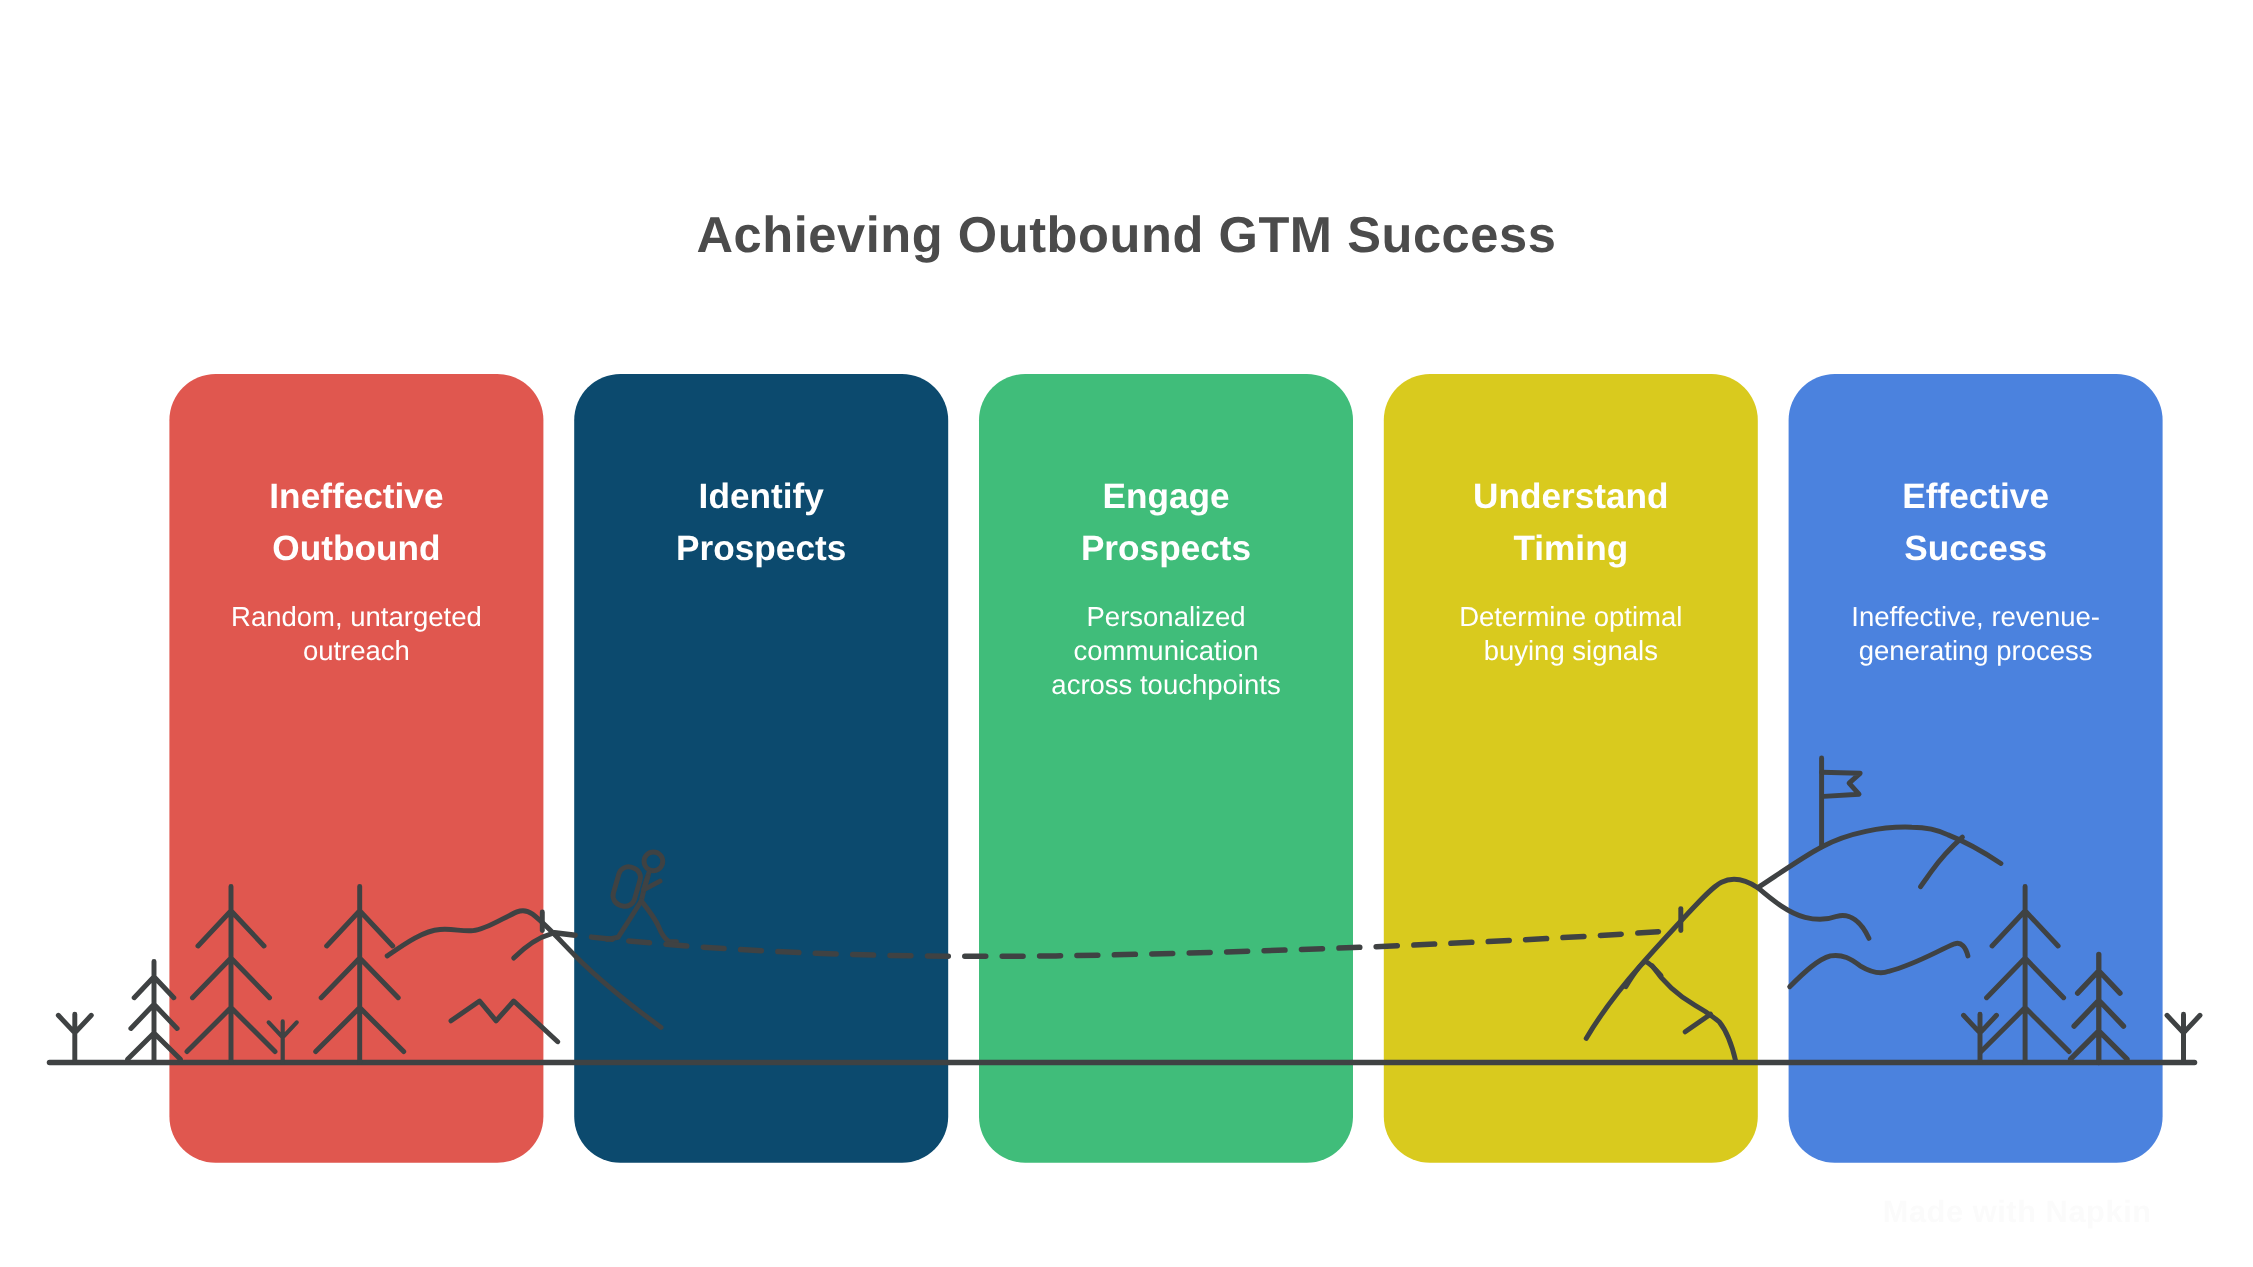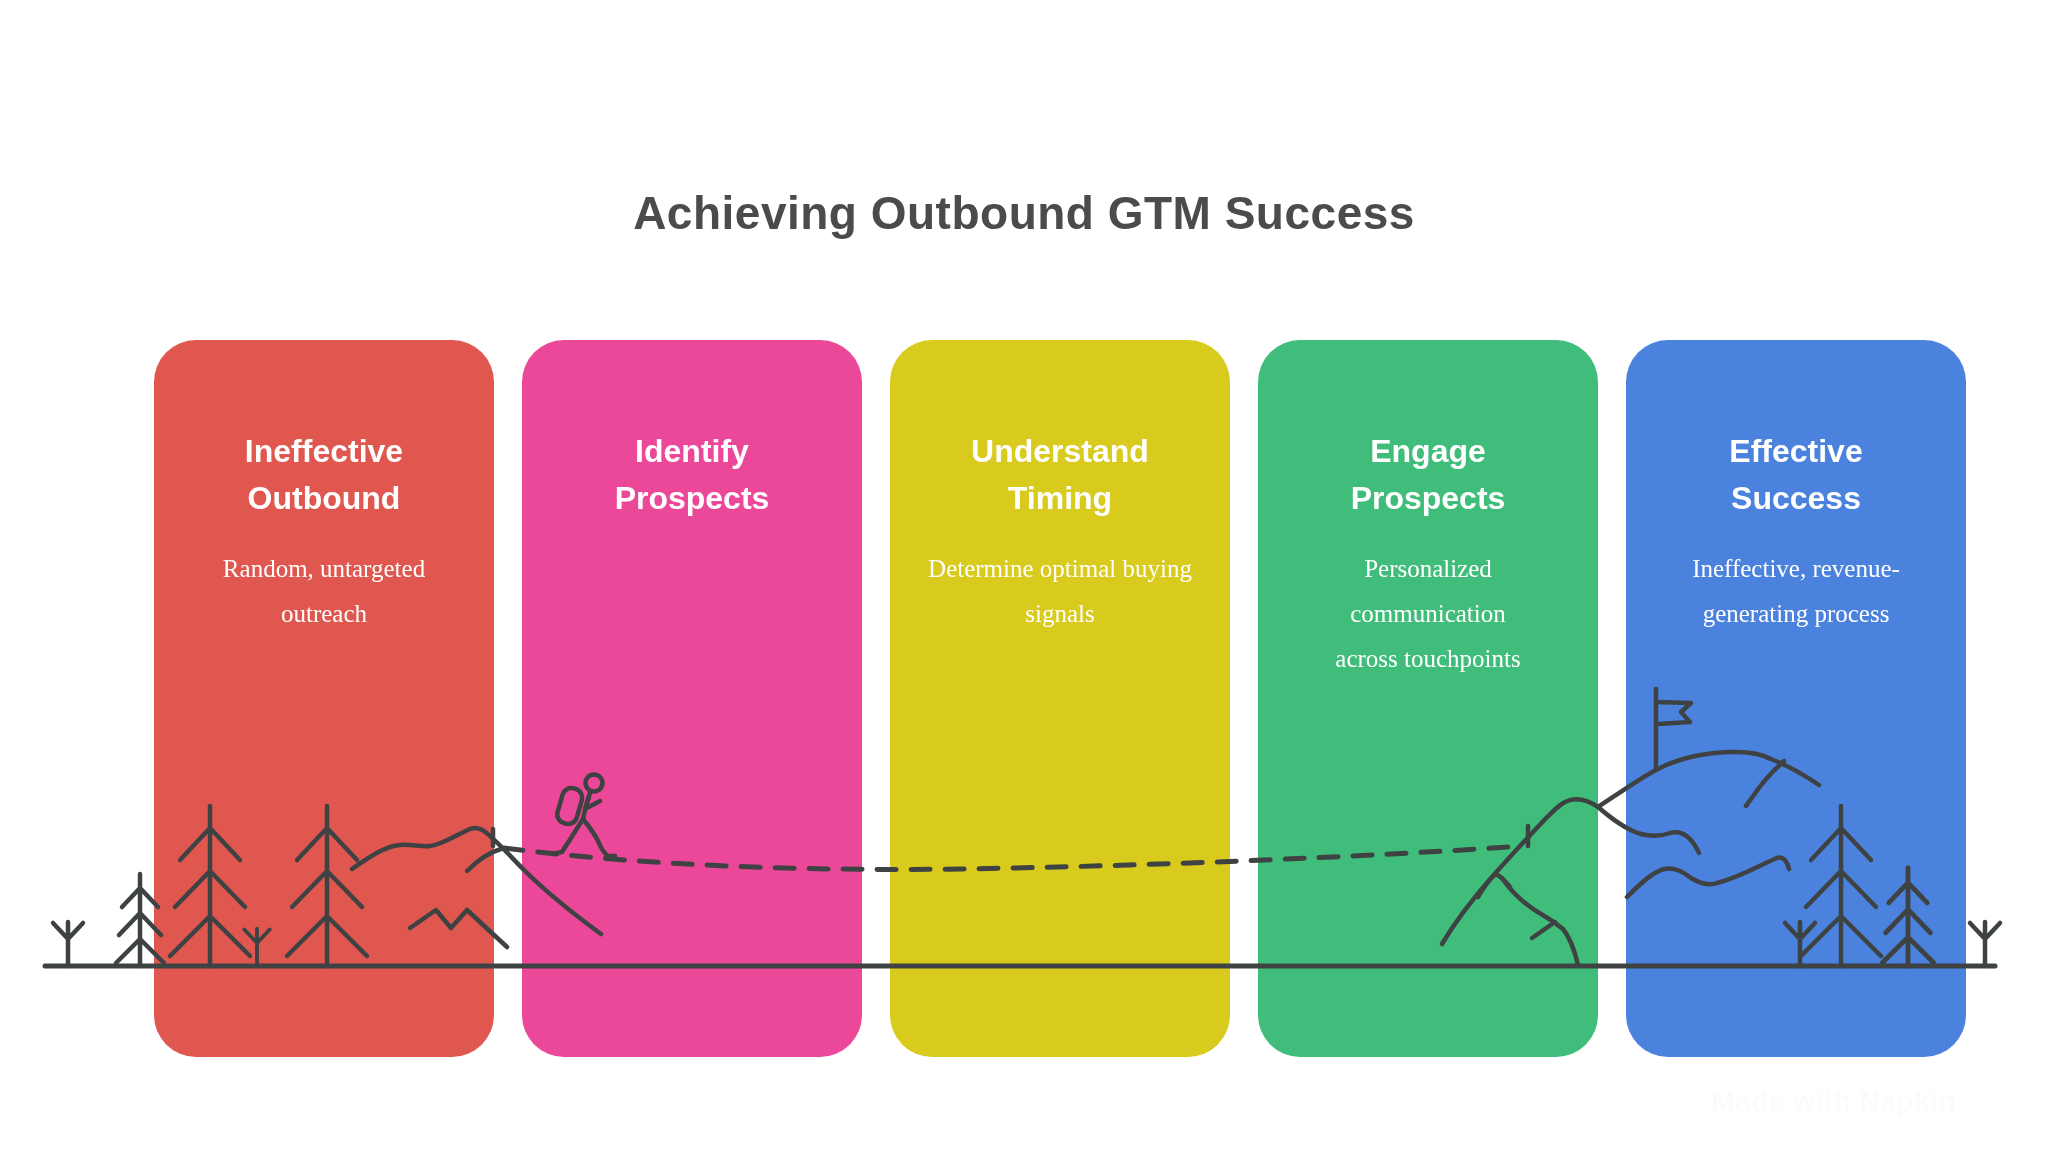--- a/index.html
+++ b/index.html
@@ -12,50 +12,50 @@
   }
   .cards { position:absolute; left:118px; top:340px; display:flex; gap:28px;padding-left:36px; }
   .card {
     width:340px; height:717px; border-radius:42px; box-sizing:border-box;
     padding:88px 34px 0; text-align:center; color:#ffffff;
   }
   .card h2 {
     font-size:32px; line-height:47px; font-weight:700;
     max-width:230px; margin:0 auto 24px;
   }
-  .card p { font-size:25px; line-height:45px; margin:0;font-family:Liberation Serif, serif; }
+  .card p { font-size:25px; line-height:31px; margin:0; }
   .card.card-4 p { max-width:215px; margin:0 auto; }
   .scenery { position:absolute; left:0; top:0; width:2048px; height:1152px; pointer-events:none; }
   .watermark {
     position:absolute; top:1086px; right:92px;
     font-size:28px; font-weight:700; letter-spacing:.5px;
   }
 </style>
 </head>
 <body>
 
 <div class="page" style="background-color: rgb(255, 255, 255);">
 
   <h1 class="page-title" style="color: rgb(75, 75, 75);">Achieving Outbound GTM Success</h1>
 
   <div class="cards">
     <section class="card card-1" style="background-color: rgb(224, 87, 79);">
       <h2>Ineffective Outbound</h2>
       <p>Random, untargeted outreach</p>
     </section>
-    <section class="card card-2" style="background-color: #ec4899;">
+    <section class="card card-2" style="background-color: #0c4a6e;">
       <h2>Identify Prospects</h2>
+    </section>
+    <section class="card card-4" style="background-color: rgb(64, 189, 122);">
+      <h2>Engage Prospects</h2>
+      <p>Personalized communication across touchpoints</p>
     </section>
     <section class="card card-3" style="background-color: rgb(217, 202, 30);">
       <h2>Understand Timing</h2>
       <p>Determine optimal buying signals</p>
-    </section>
-    <section class="card card-4" style="background-color: rgb(64, 189, 122);">
-      <h2>Engage Prospects</h2>
-      <p>Personalized communication across touchpoints</p>
     </section>
     <section class="card card-5" style="background-color: rgb(75, 130, 222);">
       <h2>Effective Success</h2>
       <p>Ineffective, revenue-generating process</p>
     </section>
   </div>
 
   <svg class="scenery" viewBox="0 0 2048 1152" fill="none" stroke="currentColor" stroke-width="4.5" stroke-linecap="round" stroke-linejoin="round" style="color: rgb(63, 66, 67);">
     <defs>
       <g id="pine-lg">

